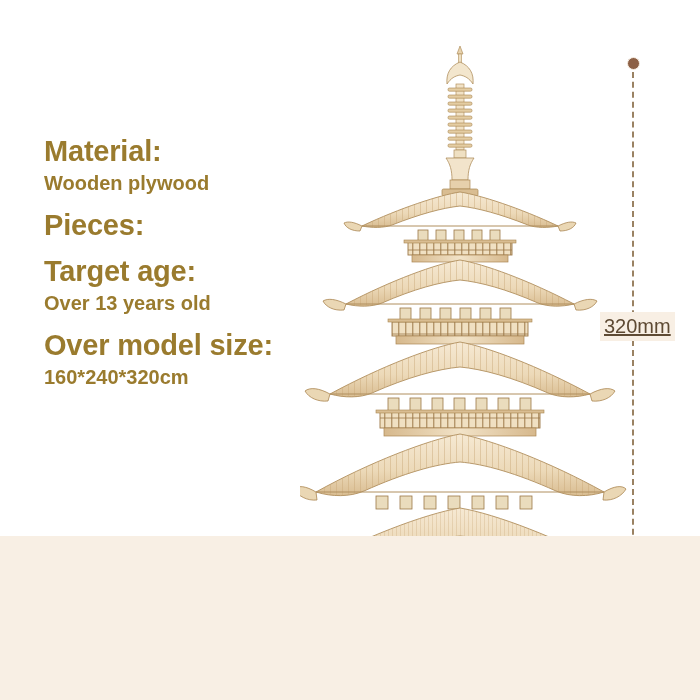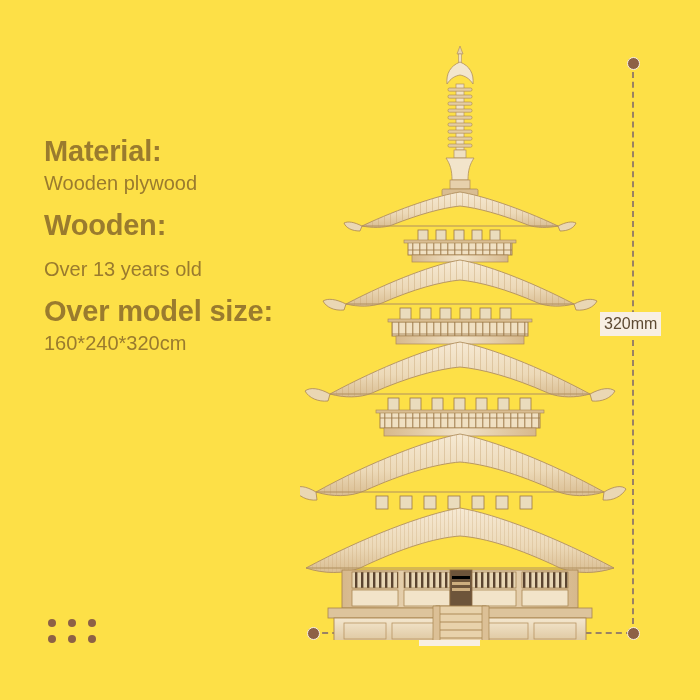--- a/index.html
+++ b/index.html
@@ -9,22 +9,22 @@
   body {
     width: 700px;
     height: 700px;
     overflow: hidden;
     font-family: "Liberation Sans", sans-serif;
     background: #f8efe4;
   }
   .page {
     position: relative;
     width: 700px;
-    height: 700px;
-    background: #fde047;
+    height: 536px;
+    background: #ffffff;
     overflow: hidden;
   }
 
   
   .spec-block {
     position: absolute;
     left: 44px;
     top: 136px;
     width: 300px;
   }
@@ -32,21 +32,21 @@
   .spec-label {
     font-size: 29px;
     font-weight: bold;
     color: #9a7b2e;
     letter-spacing: -0.2px;
     line-height: 1.08;
     white-space: nowrap;
   }
   .spec-value {
     font-size: 20px;
-    font-weight: normal;
+    font-weight: bold;
     color: #9a7b2e;
     line-height: 1.3;
     margin-top: 3px;
     white-space: nowrap;
   }
 
   
   .dot-grid {
     position: absolute;
     left: 48px;
@@ -88,25 +88,26 @@
     background: #8d6146;
     border: 1.5px solid #f8efe4;
   }
   .guide-dot.top-right { left: 627px; top: 57px; }
   .guide-dot.bottom-right { left: 627px; top: 627px; }
   .guide-dot.bottom-left { left: 307px; top: 627px; }
 
   .guide-label {
     position: absolute;
     font-family: "Liberation Sans", sans-serif;
-    font-size: 16px;
+    font-size: 20px;
     color: #5e4a33;
     background: #f8efe4;
     padding: 3px 4px;
     white-space: nowrap;
+    text-decoration: underline;
   }
   .guide-label.height { left: 600px; top: 312px; }
   .guide-label.width { left: 419px; top: 622px; }
 
   
   .model {
     position: absolute;
     left: 300px;
     top: 40px;
     width: 340px;
@@ -120,24 +121,25 @@
 <div class="page">
 
   <div class="spec-block">
 
     <div class="spec-group">
       <div class="spec-label">Material:</div>
       <div class="spec-value">Wooden plywood</div>
     </div>
 
     <div class="spec-group">
-      <div class="spec-label">Wooden:</div>
+      <div class="spec-label">Pieces:</div>
     </div>
 
     <div class="spec-group">
+      <div class="spec-label">Target age:</div>
       <div class="spec-value">Over 13 years old</div>
     </div>
 
     <div class="spec-group">
       <div class="spec-label">Over model size:</div>
       <div class="spec-value">160*240*320cm</div>
     </div>
 
   </div>
 

